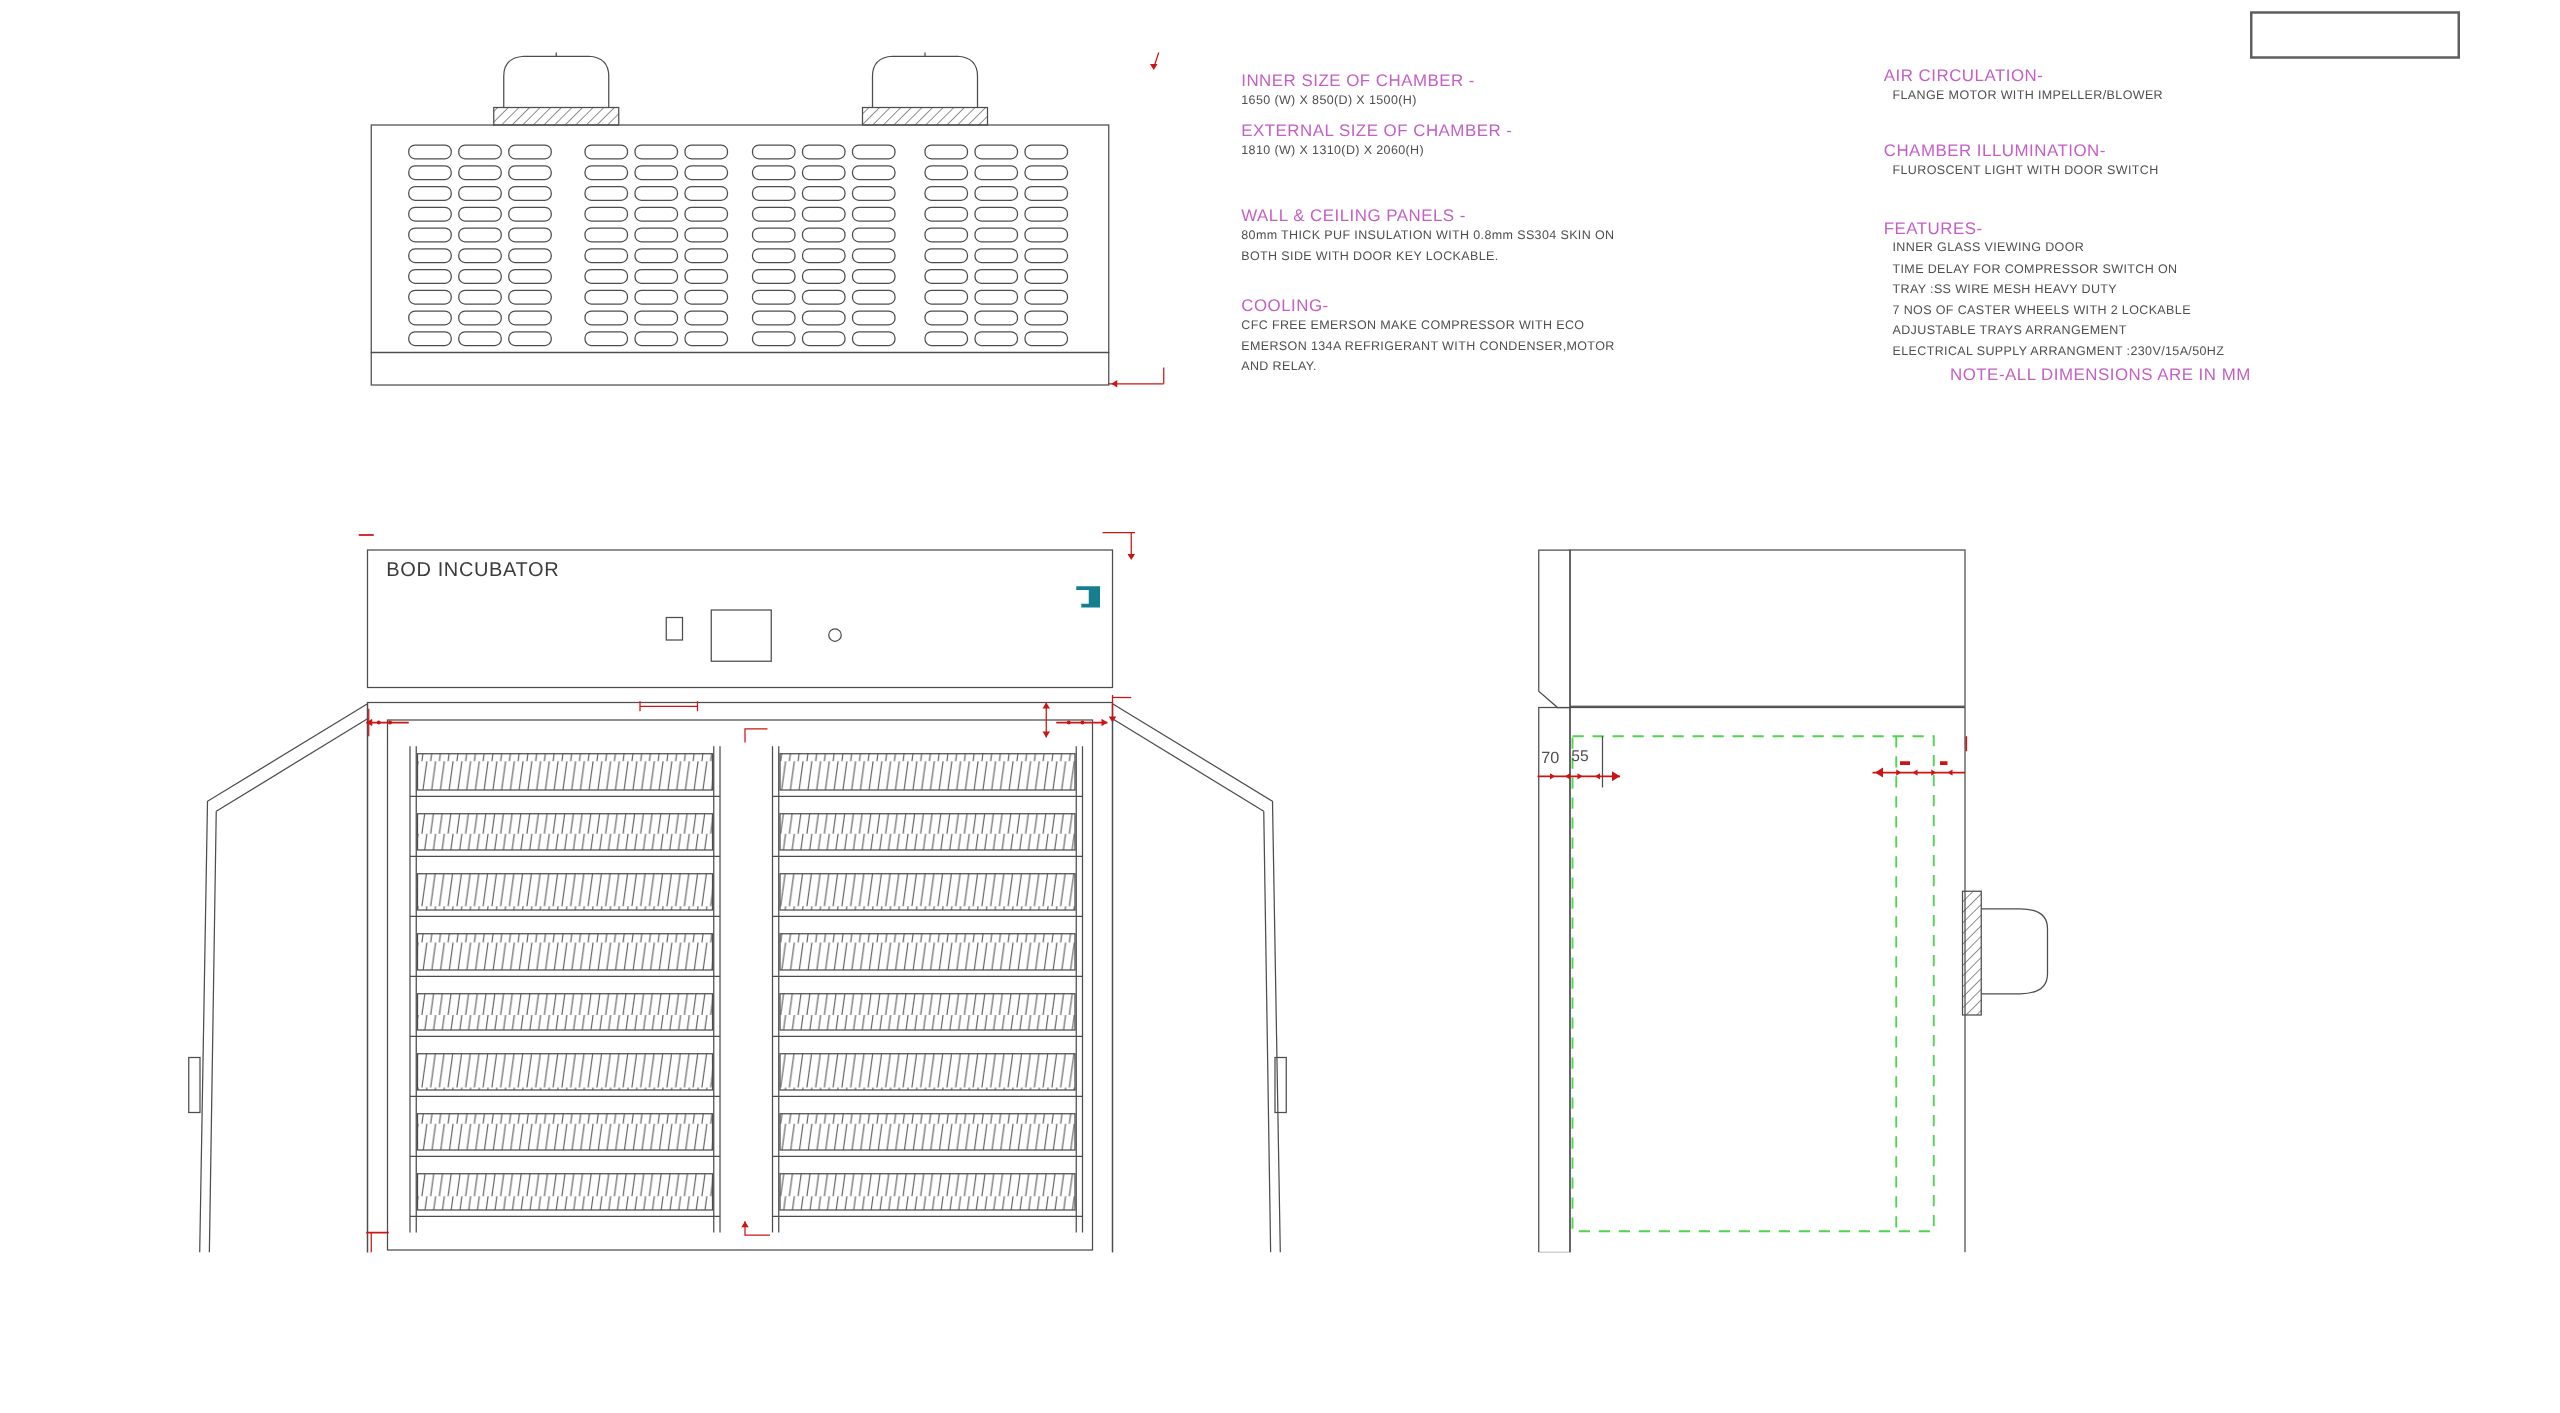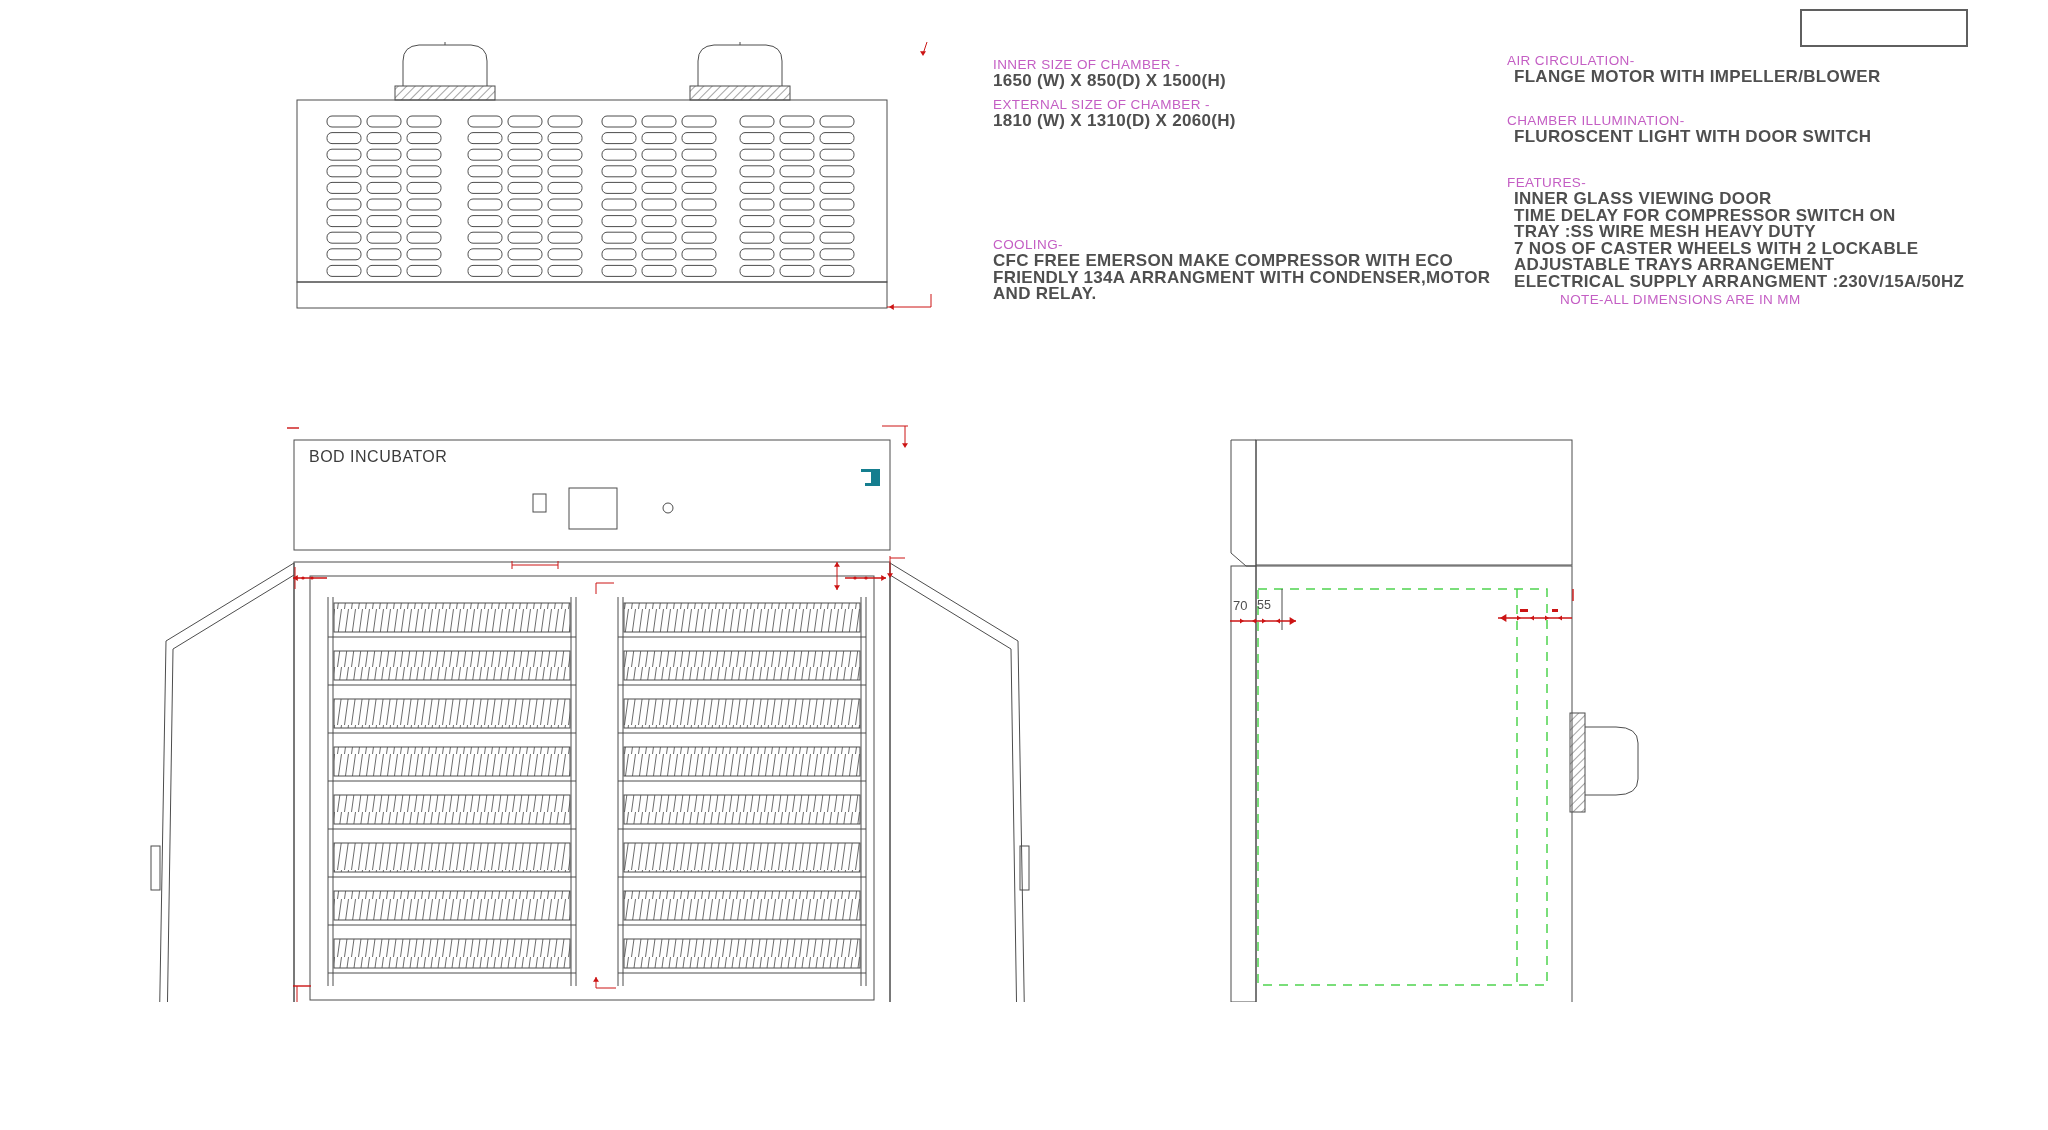--- a/index.html
+++ b/index.html
@@ -13,21 +13,21 @@
   .grn{stroke:#4fd44f;stroke-width:1.5;fill:none;stroke-dasharray:9 7;}
   .teal{fill:#157e8f;stroke:none;}
   .hatch{fill:url(#hd);stroke:#4d4d4d;stroke-width:1;}
   .tray{fill:url(#th);stroke:#4d4d4d;stroke-width:1;}
   .titlebox{position:absolute;left:1800px;top:9px;width:164px;height:34px;border:2px solid #5f5f5f;background:#fff;}
   .notes{position:absolute;top:0;width:520px;height:360px;}
   #notes-left{left:993px;}
   #notes-right{left:1507px;}
   .note-sec{position:absolute;left:0;}
   .note-heading{color:#c45ec4;font-size:13.5px;letter-spacing:.4px;line-height:17px;white-space:nowrap;}
-  .note-line{color:#4f4f4f;font-size:17px;letter-spacing:.3px;line-height:16.5px;white-space:nowrap;font-weight:bold;}
+  .note-line{color:#4f4f4f;font-size:10px;letter-spacing:.3px;line-height:16.5px;white-space:nowrap;}
   .ind .note-line{padding-left:7px;}
   .note-final{position:absolute;left:1560px;top:292px;color:#c45ec4;font-size:13.5px;letter-spacing:.4px;white-space:nowrap;}
   .fv-label{position:absolute;left:309px;top:448px;font-size:16px;color:#3c3c3c;letter-spacing:.5px;white-space:nowrap;}
   .dim{position:absolute;white-space:nowrap;}
   .dim-80{left:287px;top:1016px;color:#cc1414;font-size:13px;transform:rotate(-90deg);transform-origin:0 0;}
   .dim-70{left:1233px;top:598px;color:#4f4f4f;font-size:13px;}
   .dim-55{left:1257px;top:598px;color:#4f4f4f;font-size:12.5px;}
 </style>
 </head>
 <body>
@@ -386,24 +386,29 @@
 
   <div id="notes-left" class="notes">
       <div class="note-sec" style="top: 56px;">
         <div class="note-heading">INNER SIZE OF CHAMBER -</div>
         <div class="note-line">1650 (W) X 850(D) X 1500(H)</div>
       </div>
       <div class="note-sec" style="top: 96px;">
         <div class="note-heading">EXTERNAL SIZE OF CHAMBER -</div>
         <div class="note-line">1810 (W) X 1310(D) X 2060(H)</div>
       </div>
+      <div class="note-sec" style="top: 164px;">
+        <div class="note-heading">WALL &amp; CEILING PANELS -</div>
+        <div class="note-line">80mm THICK PUF INSULATION WITH 0.8mm SS304 SKIN ON</div>
+        <div class="note-line">BOTH SIDE WITH DOOR KEY LOCKABLE.</div>
+      </div>
       <div class="note-sec" style="top: 236px;">
         <div class="note-heading">COOLING-</div>
         <div class="note-line">CFC FREE EMERSON MAKE COMPRESSOR WITH ECO</div>
-        <div class="note-line">FRIENDLY 134A ARRANGMENT WITH CONDENSER,MOTOR</div>
+        <div class="note-line">EMERSON 134A REFRIGERANT WITH CONDENSER,MOTOR</div>
         <div class="note-line">AND RELAY.</div>
       </div>
     </div>
   <div id="notes-right" class="notes">
       <div class="note-sec ind" style="top: 112px;">
         <div class="note-heading">CHAMBER ILLUMINATION-</div>
         <div class="note-line">FLUROSCENT LIGHT WITH DOOR SWITCH</div>
       </div>
       <div class="note-sec ind" style="top: 52px;">
         <div class="note-heading">AIR CIRCULATION-</div>

